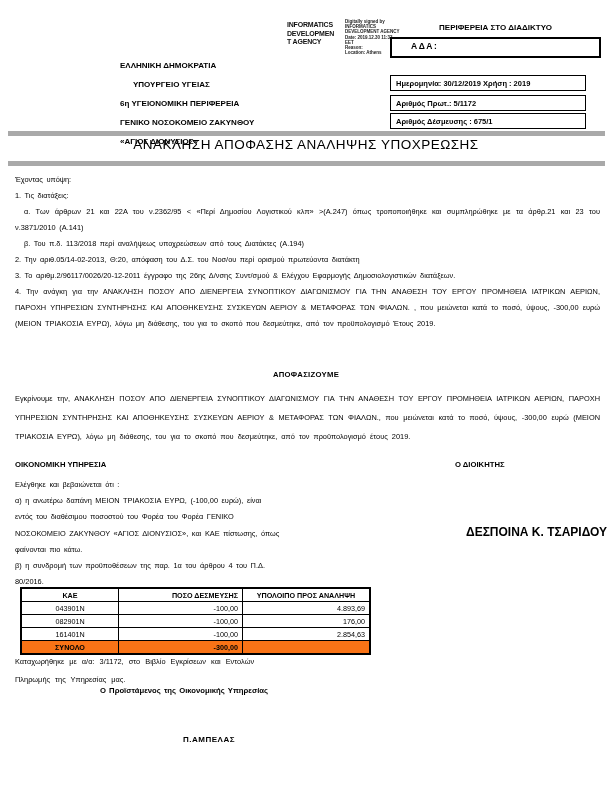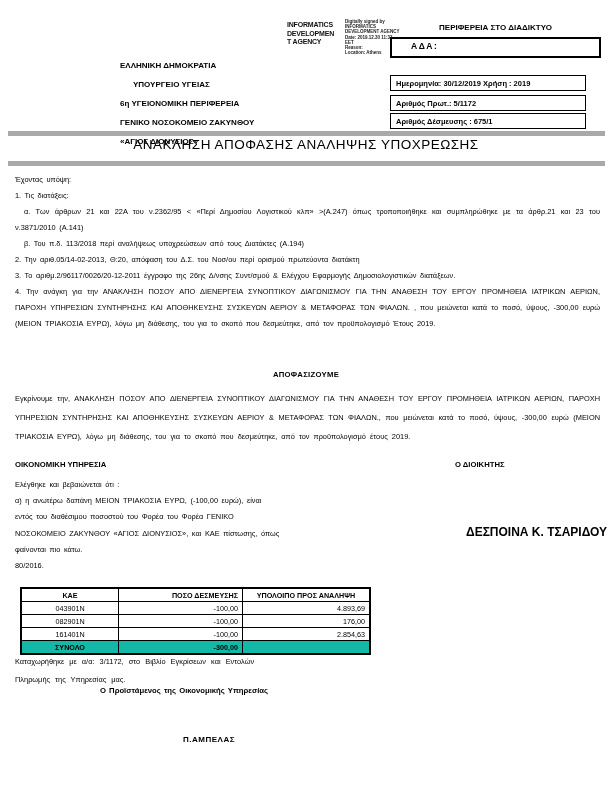--- a/index.html
+++ b/index.html
@@ -42,21 +42,21 @@
   
   .kae-table { position:absolute; left:20px; top:587px; border-collapse:collapse; font-size:7.2px; table-layout:fixed; }
   .kae-table th, .kae-table td { border:1px solid #000; padding:1px 4px; height:10px; overflow:hidden; white-space:nowrap; }
   .kae-table { border:2px solid #000; }
   .kae-table th { border-bottom:1.5px solid #000; font-weight:bold; }
   .col-kae { width:88px; }
   .col-amount { width:115px; }
   .col-remaining { width:118px; }
   .c-center { text-align:center; }
   .c-right { text-align:right; }
-  .total-row td { font-weight:bold; background:#14b8a6; border-top:1.5px solid #000; }
+  .total-row td { font-weight:bold; background:#f97316; border-top:1.5px solid #000; }
   
   .registered { position:absolute; left:15px; top:653px; width:350px; font-size:7.4px; line-height:18px; }
   .registered div { white-space:nowrap; word-spacing:3px; }
   .head-title { position:absolute; left:100px; top:686px; font-size:7.7px; font-weight:bold; white-space:nowrap; word-spacing:1px; }
   .head-name { position:absolute; left:183px; top:735px; font-size:8px; font-weight:bold; letter-spacing:0.5px; white-space:nowrap; }
 </style>
 </head>
 <body>
 
 <div class="page">
@@ -110,20 +110,21 @@
   <div class="decision-body">Εγκρίνουμε την, ΑΝΑΚΛΗΣΗ ΠΟΣΟΥ ΑΠΟ ΔΙΕΝΕΡΓΕΙΑ ΣΥΝΟΠΤΙΚΟΥ ΔΙΑΓΩΝΙΣΜΟΥ ΓΙΑ ΤΗΝ ΑΝΑΘΕΣΗ ΤΟΥ ΕΡΓΟΥ ΠΡΟΜΗΘΕΙΑ ΙΑΤΡΙΚΩΝ ΑΕΡΙΩΝ, ΠΑΡΟΧΗ ΥΠΗΡΕΣΙΩΝ ΣΥΝΤΗΡΗΣΗΣ ΚΑΙ ΑΠΟΘΗΚΕΥΣΗΣ ΣΥΣΚΕΥΩΝ ΑΕΡΙΟΥ &amp; ΜΕΤΑΦΟΡΑΣ ΤΩΝ ΦΙΑΛΩΝ., που μειώνεται κατά το ποσό, ύψους, -300,00 ευρώ (ΜΕΙΟΝ ΤΡΙΑΚΟΣΙΑ ΕΥΡΩ), λόγω μη διάθεσης, του για το σκοπό που δεσμεύτηκε, από τον προϋπολογισμό έτους 2019.</div>
 
   <div class="fin-heading">ΟΙΚΟΝΟΜΙΚΗ ΥΠΗΡΕΣΙΑ</div>
   <div class="gov-heading">Ο  ΔΙΟΙΚΗΤΗΣ</div>
   <div class="verify">
     <div>Ελέγθηκε και βεβαιώνεται ότι :</div>
     <div>α) η ανωτέρω δαπάνη ΜΕΙΟΝ ΤΡΙΑΚΟΣΙΑ ΕΥΡΩ, (-100,00 ευρώ), είναι</div>
     <div>εντός του διαθέσιμου ποσοστού του Φορέα  του Φορέα ΓΕΝΙΚΟ</div>
     <div>ΝΟΣΟΚΟΜΕΙΟ ΖΑΚΥΝΘΟΥ «ΑΓΙΟΣ ΔΙΟΝΥΣΙΟΣ», και ΚΑΕ πίστωσης, όπως</div>
     <div>φαίνονται πιο κάτω.</div>
+    <div>β) η συνδρομή των προϋποθέσεων της παρ. 1α του άρθρου 4 του Π.Δ.</div>
     <div>80/2016.</div>
   </div>
   <div class="signer">ΔΕΣΠΟΙΝΑ Κ. ΤΣΑΡΙΔΟΥ</div>
 
   <table class="kae-table">
     <thead>
       <tr>
         <th class="col-kae c-center">ΚΑΕ</th>
         <th class="col-amount c-right">ΠΟΣΟ ΔΕΣΜΕΥΣΗΣ</th>
         <th class="col-remaining c-center">ΥΠΟΛΟΙΠΟ ΠΡΟΣ ΑΝΑΛΗΨΗ</th>

